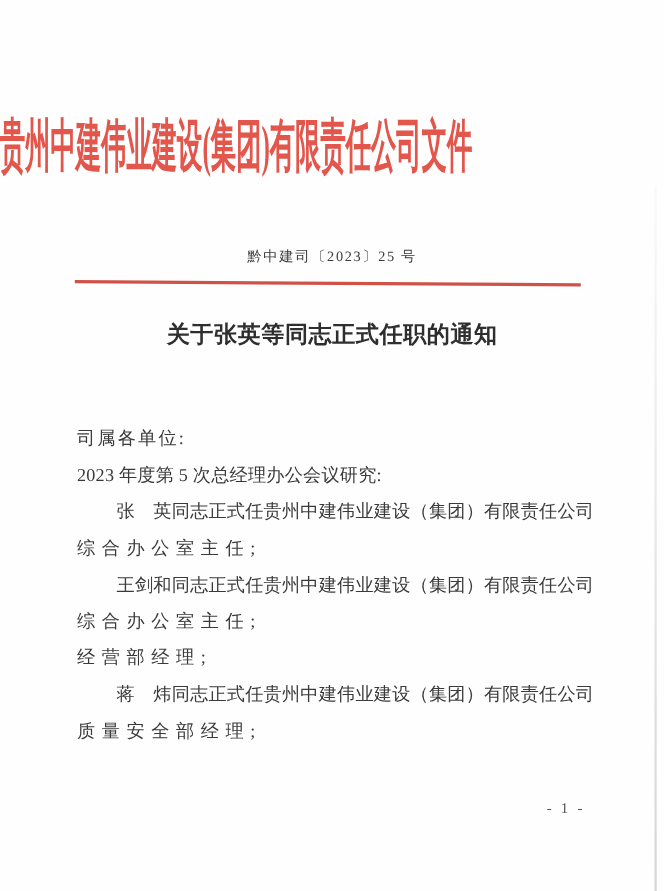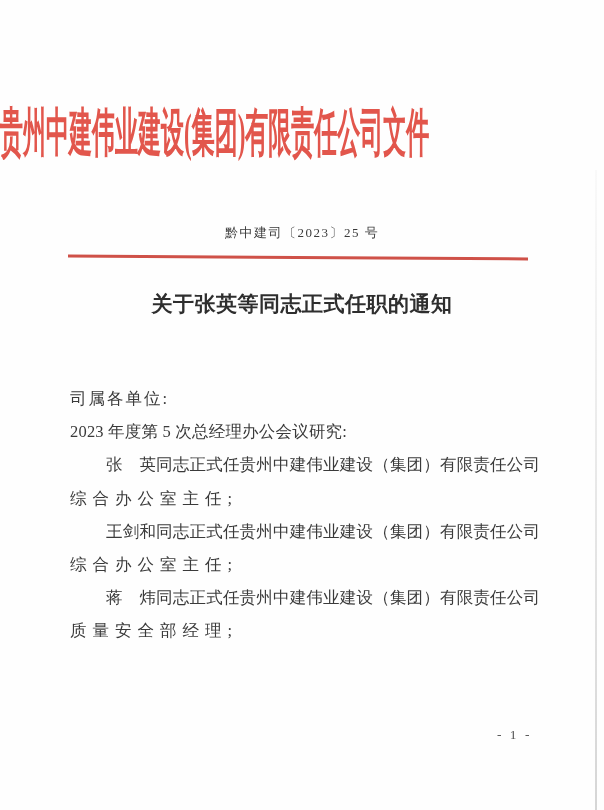--- a/index.html
+++ b/index.html
@@ -107,20 +107,21 @@
 
   <div class="doc-title">关于张英等同志正式任职的通知</div>
 
   <div class="body-text" style="color: rgb(58, 58, 58); margin-top: 28px;">
       <div class="body-line normal">司属各单位:</div>
       <div class="body-line tight">2023 年度第 5 次总经理办公会议研究:</div>
       <div class="body-line tight indent">张　英同志正式任贵州中建伟业建设（集团）有限责任公司</div>
       <div class="body-line wide">综合办公室主任;</div>
       <div class="body-line tight indent">王剑和同志正式任贵州中建伟业建设（集团）有限责任公司</div>
       <div class="body-line wide">综合办公室主任;</div>
+      <div class="body-line wide">经营部经理;</div>
       <div class="body-line tight indent">蒋　炜同志正式任贵州中建伟业建设（集团）有限责任公司</div>
       <div class="body-line wide">质量安全部经理;</div>
     </div>
 
   <div class="page-number">- 1 -</div>
 
   <div class="scan-edge"></div>
 
 </div>
 

